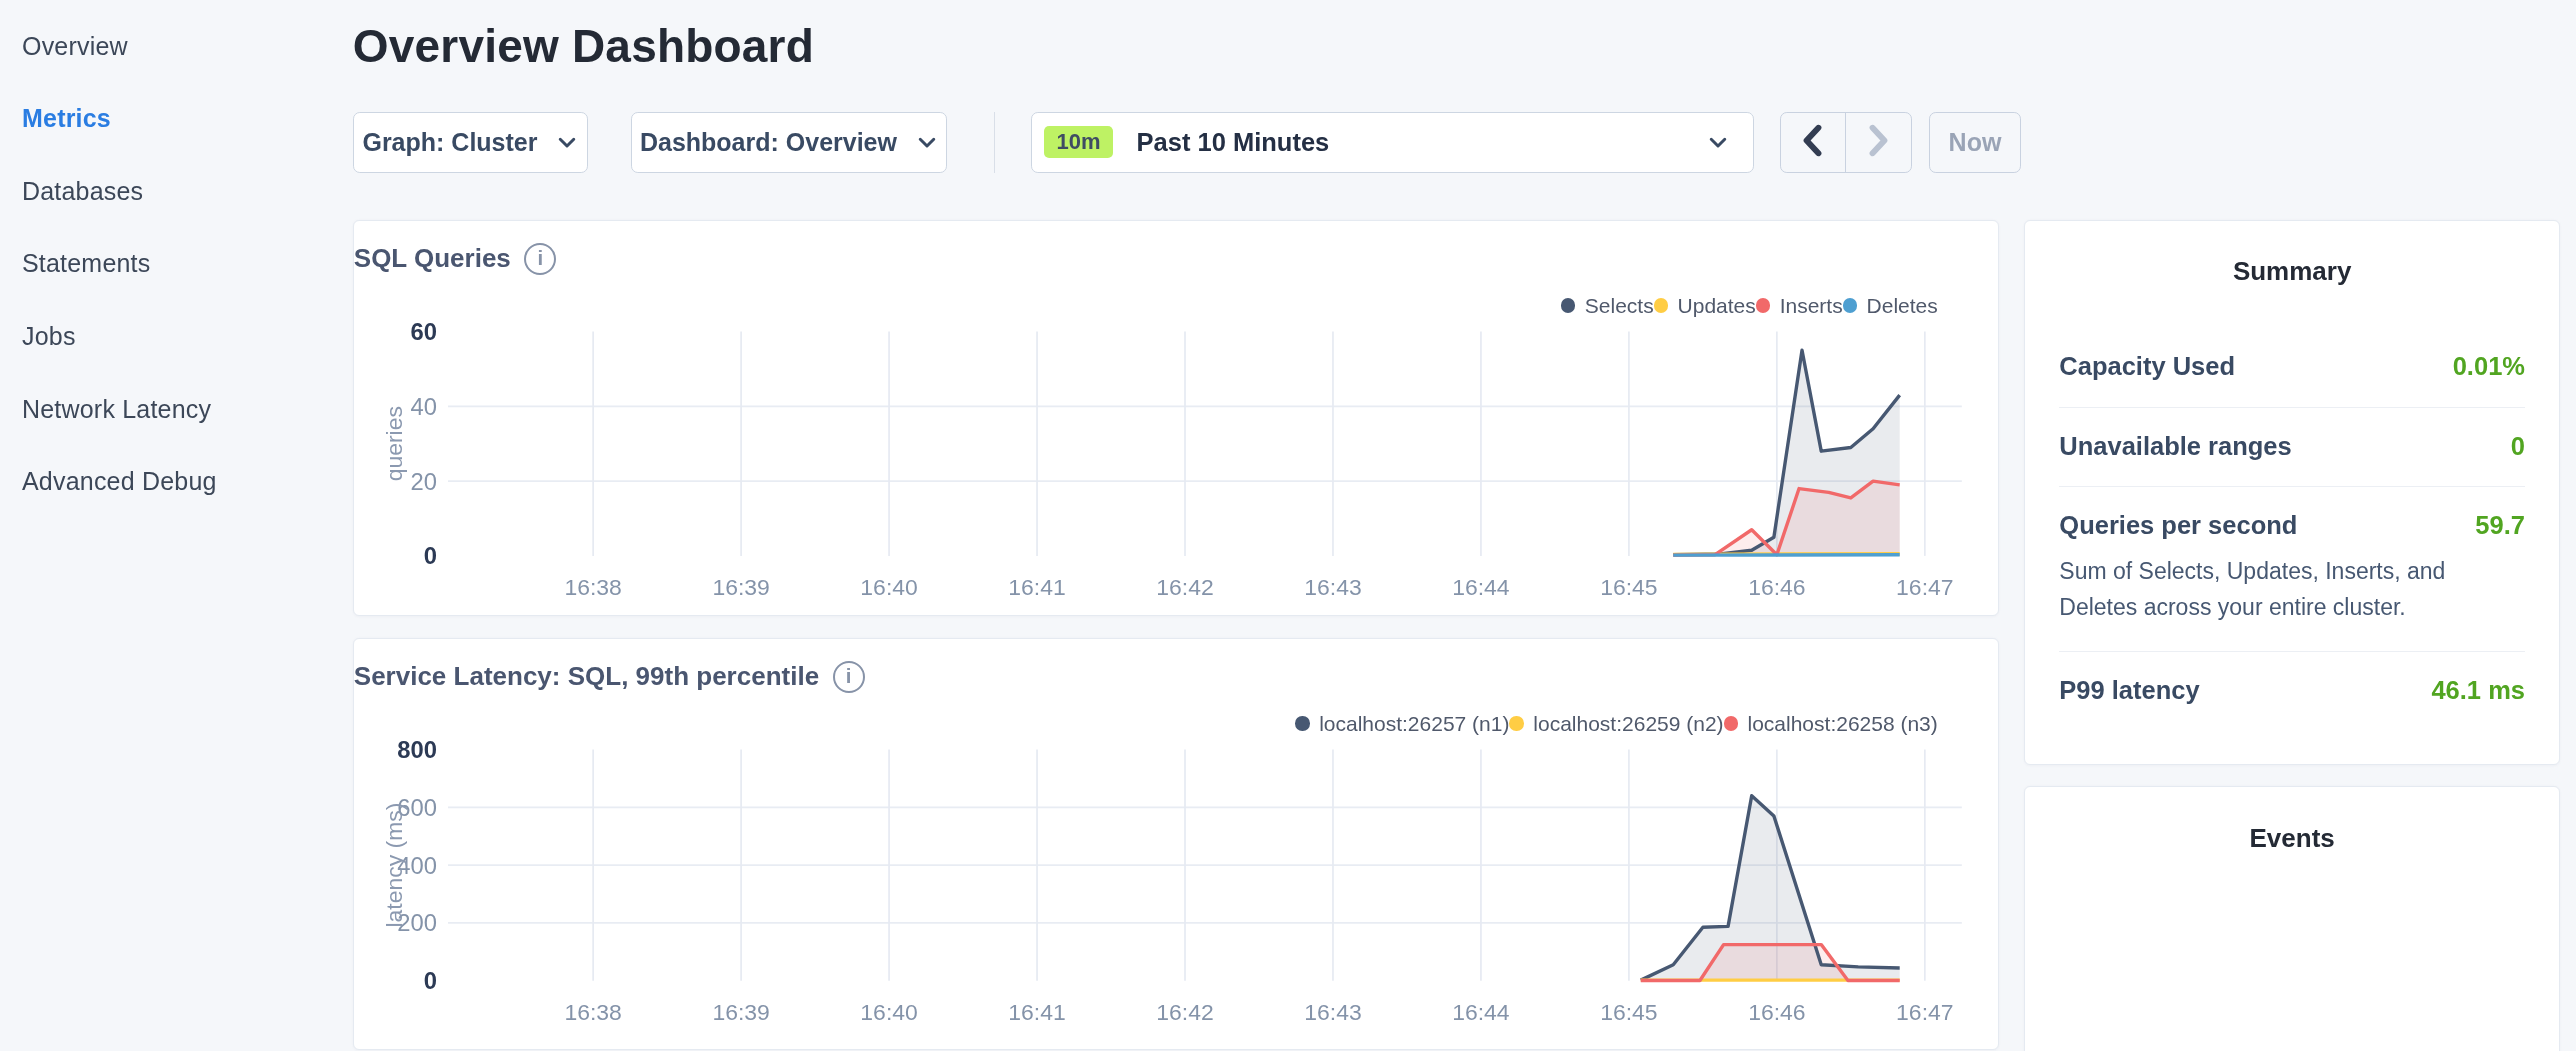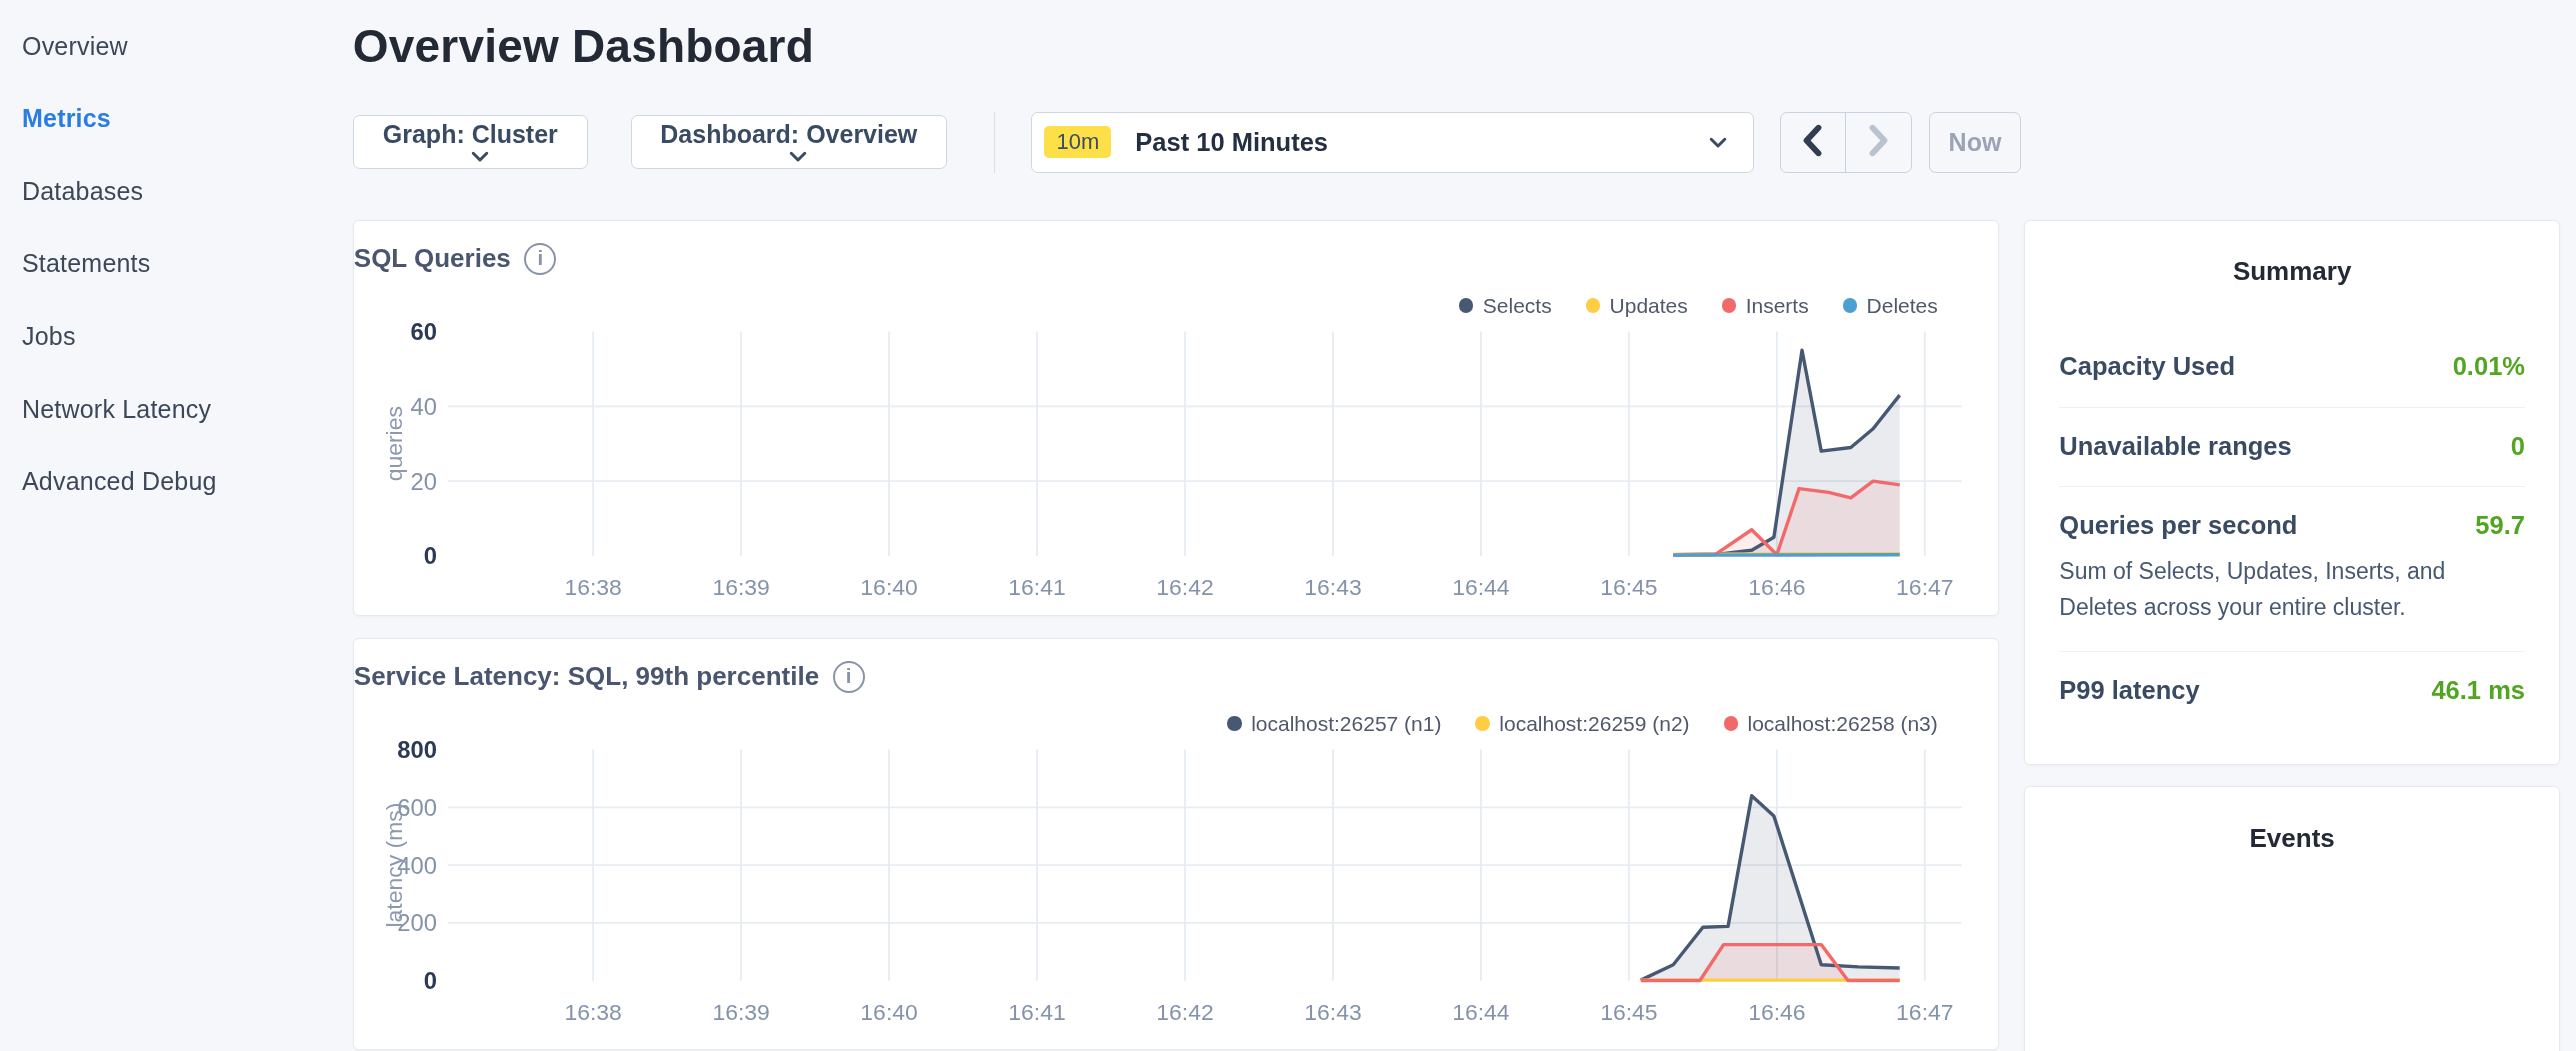--- a/index.html
+++ b/index.html
@@ -15,35 +15,35 @@
     font-size:25px; font-weight:500; color:#3c4758;
     padding:19.6px 0 24px 0; cursor:pointer; letter-spacing:0.2px;
   }
   .nav-item.active { color:#2a7de2; font-weight:700; }
   
   .main { flex:1; padding:0 16px 0 12.8px; }
   .page-title { font-size:46px; font-weight:700; color:#242a35; margin-top:18.7px; letter-spacing:0.2px; }
   
   .controls { display:flex; align-items:center; margin-top:39px; height:61px; }
   .ctl-btn {
-    height:54px; background:#fff; border:1.7px solid #cdd6e2; border-radius:6.8px;
+    height:61px; background:#fff; border:1.7px solid #cdd6e2; border-radius:6.8px;
     display:flex; align-items:center; justify-content:center;
-    font-size:25px; font-weight:700; color:#394a63; cursor:pointer;flex-direction:column;
+    font-size:25px; font-weight:700; color:#394a63; cursor:pointer;
   }
   .graph-btn { width:235px; margin-right:43px; }
   .dash-btn  { width:316px; }
   .chev-down { margin-left:18.7px; display:inline-flex; }
   .v-divider { width:1.7px; height:61px; background:#d9dfe8; margin:0 36px 0 47px; }
   .time-select {
     width:723px; height:61px; background:#fff; border:1.7px solid #cdd6e2; border-radius:6.8px;
     display:flex; align-items:center; padding:0 24px 0 12px; cursor:pointer;
   }
   .time-badge {
-    background:#fde047; border-radius:5.1px; padding:3px 12px;
-    font-size:22px; font-weight:400; color:#3f4c63; margin-right:24px;
+    background:#bef264; border-radius:5.1px; padding:3px 12px;
+    font-size:22px; font-weight:700; color:#3f4c63; margin-right:24px;
   }
   .time-label { font-size:25.5px; font-weight:700; color:#242f44; flex:1; }
   .arrow-group {
     display:flex; height:61px; border:1.7px solid #c9d2e0; border-radius:6.8px;
     margin-left:25.5px; overflow:hidden;
   }
   .arrow-btn { width:65px; display:flex; align-items:center; justify-content:center; cursor:pointer; }
   .arrow-btn.prev { border-right:1.7px solid #c9d2e0; }
   .now-btn {
     margin-left:17px; width:92px; height:61px; border:1.7px solid #c9d2e0; border-radius:6.8px;
@@ -64,21 +64,21 @@
     position:absolute; top:22px; left:0; right:0;
     display:flex; align-items:center; justify-content:flex-start; gap:13.6px;
   }
   .chart-title { font-size:26px; font-weight:700; color:#4a5670; }
   .info-icon {
     width:32px; height:32px; border:2.1px solid #8793a8; border-radius:50%;
     display:flex; align-items:center; justify-content:center;
     font-size:20.4px; color:#8793a8; font-weight:600; cursor:pointer;
   }
   .legend-row {
-    position:absolute; top:73px; right:60px; display:flex; gap:34px; align-items:center;
+    position:absolute; top:73px; right:60px; display:flex; align-items:center;
   }
   .legend-item { display:flex; align-items:center; gap:9.4px; }
   .legend-dot { width:14.5px; height:14.5px; border-radius:50%; }
   .legend-label { font-size:21px; color:#50596b; }
   .chart-svg-wrap { position:absolute; left:0; top:102px; width:100%; height:289px; }
   .chart-svg-wrap svg { display:block; width:100%; height:100%; }
   .chart-svg-wrap text { font-family:"Liberation Sans","DejaVu Sans",sans-serif; }
   
   .summary-card { padding:25.5px 34px 34px 34px; }
   .panel-title { text-align:center; font-size:26px; font-weight:700; color:#242a35; padding-top:10.2px; }

